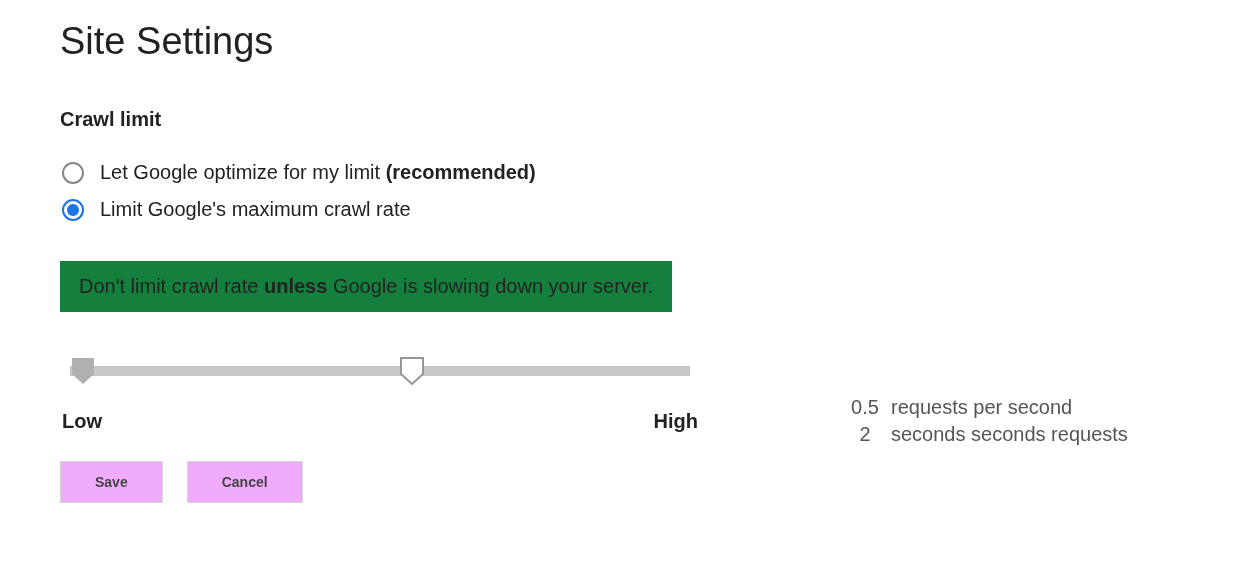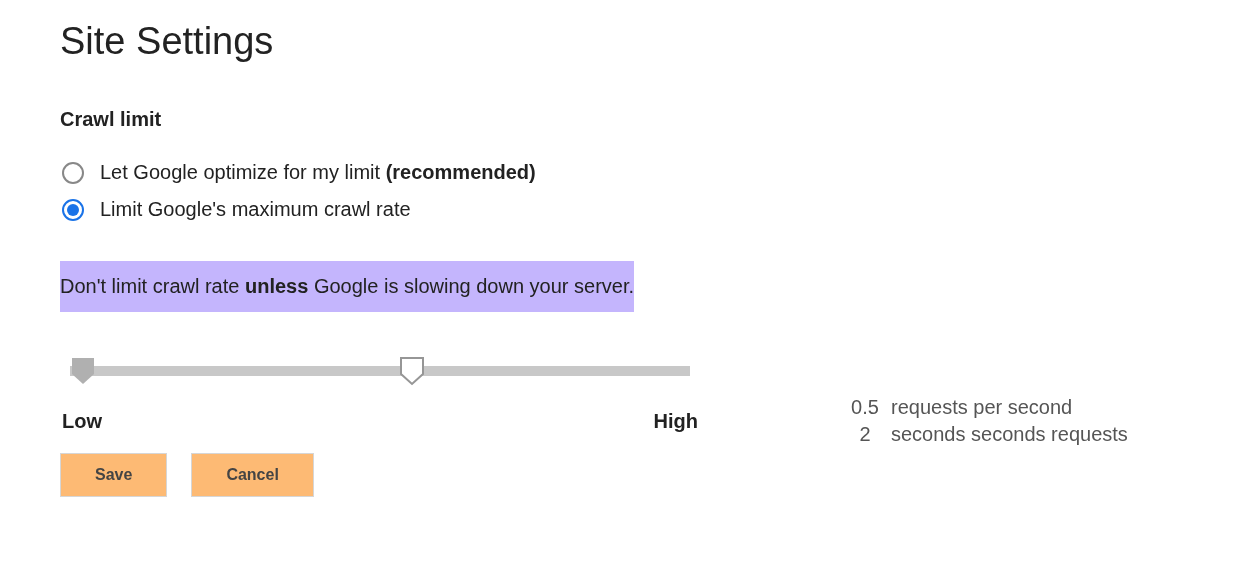--- a/index.html
+++ b/index.html
@@ -57,22 +57,22 @@
       width: 12px;
       height: 12px;
       background: #1a73e8;
       border-radius: 50%;
       display: block;
     }
     .bold {
       font-weight: 700;
     }
     .warning-box {
-      background: #c4b5fd;
-      padding: 14px 0;
+      background: #15803d;
+      padding: 14px 19px;
       font-size: 20px;
       color: #222;
       display: inline-block;
       margin-bottom: 40px;
     }
     .slider-readout-row {
       display: flex;
       align-items: flex-start;
     }
     .slider-block {
@@ -111,21 +111,21 @@
       justify-content: center;
       transform: translateX(-50%);
     }
     .slider-labels {
       display: flex;
       justify-content: space-between;
       font-size: 20px;
       font-weight: 700;
       color: #222;
       padding: 0 2px 0 2px;
-      margin-bottom: 20px;
+      margin-bottom: 28px;
     }
     .readout {
       margin-left: 145px;
       margin-top: 44px;
       font-size: 20px;
       color: #555;
     }
     .readout-row {
       display: flex;
       margin-bottom: 4px;
@@ -133,24 +133,24 @@
     .readout-num {
       width: 40px;
       text-align: center;
       margin-right: 6px;
     }
     .button-row {
       display: flex;
       gap: 24px;
     }
     .btn {
-      background: #fdba74;
+      background: #f0abfc;
       border: 1px solid #d6d6d6;
       padding: 12px 34px;
-      font-size: 16px;
+      font-size: 14px;
       font-weight: 700;
       color: #444;
       cursor: pointer;
     }
   </style>
 </head>
 <body>
 
 
 

